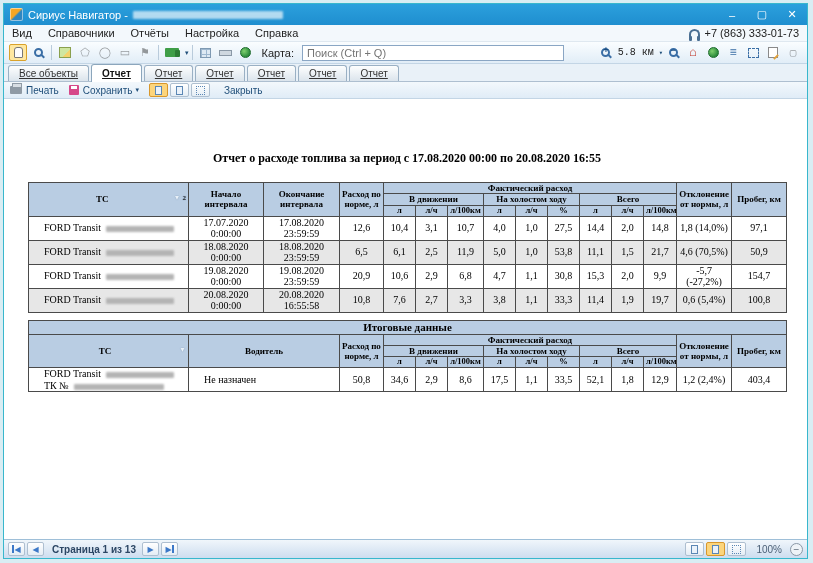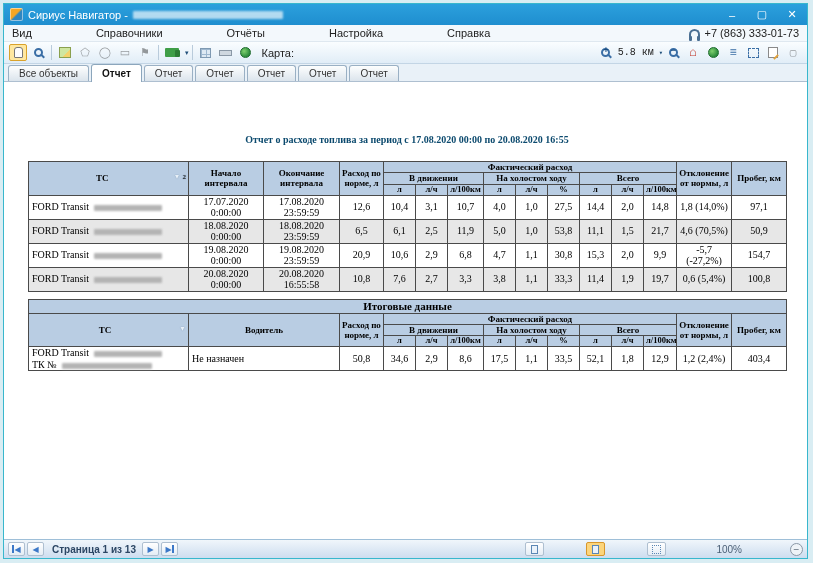--- a/index.html
+++ b/index.html
@@ -9,21 +9,21 @@
   
   .titlebar { height:21px; background:linear-gradient(#2ba0dd,#1f8ecf); display:flex; align-items:center; color:#fff; font-size:11px; flex:0 0 auto; }
   .app-icon { width:13px; height:13px; margin:0 5px 0 6px; background:linear-gradient(135deg,#f6a623 45%,#2e86c1 55%); border-radius:2px; box-shadow:0 0 0 1px rgba(255,255,255,.5) inset; }
   .title-text { white-space:nowrap; }
   .redact { display:inline-block; height:7px; background:#b4b4b4; filter:blur(1.3px); border-radius:1px; vertical-align:middle; margin-left:5px; }
   .redact.on-blue { background:rgba(255,255,255,.65); width:150px; height:8px; }
   .win-btns { margin-left:auto; display:flex; height:100%; }
   .win-btn { width:30px; display:flex; align-items:center; justify-content:center; font-size:11px; color:#fff; cursor:default; }
 
   
-  .menubar { height:17px; background:#f3f8fc; border-bottom:1px solid #dfe8f0; display:flex; align-items:center; font-size:11px; color:#222; flex:0 0 auto;gap:48px; }
+  .menubar { height:17px; background:#f3f8fc; border-bottom:1px solid #dfe8f0; display:flex; align-items:center; font-size:11px; color:#222; flex:0 0 auto; }
   .menu-item { padding:0 8px; height:100%; display:flex; align-items:center; }
   .menu-right { margin-left:auto; display:flex; align-items:center; padding-right:8px; color:#222;text-align:right; }
   .headset-icon { width:11px; height:9px; border:2px solid #4a6f93; border-bottom:none; border-radius:6px 6px 0 0; position:relative; margin-right:5px; }
   .headset-icon:before, .headset-icon:after { content:""; position:absolute; bottom:-3px; width:3px; height:5px; background:#4a6f93; border-radius:1px; }
   .headset-icon:before { left:-2px; } .headset-icon:after { right:-2px; }
 
   
   .toolbar { height:22px; background:linear-gradient(#fafdff,#e1edf7); border-bottom:1px solid #c3d5e5; display:flex; align-items:center; padding:0 4px; font-size:11px; flex:0 0 auto; }
   .tb-icon { width:18px; height:17px; display:flex; align-items:center; justify-content:center; font-size:11px; border:1px solid transparent; border-radius:2px; margin:0 1px; position:relative; }
   .tb-icon.sel { background:#ffe8a0; border-color:#d9a22c; }
@@ -49,61 +49,61 @@
   .ruler-glyph { width:13px; height:6px; background:#cfd8e0; border:1px solid #8a98a6; }
   .map-label { margin:0 4px 0 6px; color:#222; }
   .combo { width:150px; height:16px; background:#fff; border:1px solid #8aa6c4; display:flex; align-items:center; font-size:11px; padding:0 4px; color:#111; }
   .combo .arrow { margin-left:auto; font-size:8px; color:#444; }
   .search-box { width:262px; height:16px; background:#fff; border:1px solid #8aa6c4; font-size:11px; padding:0 4px; color:#9a9a9a; font-family:"Liberation Sans",sans-serif; margin-left:4px; }
   .tb-right { margin-left:auto; display:flex; align-items:center;font-family:Liberation Mono, monospace; }
   .zoom-scale { font-size:10px; color:#222; margin:0 2px; }
 
   
   .tabbar { height:18px; background:#e9f1f8; display:flex; align-items:flex-end; padding-left:4px; flex:0 0 auto; border-bottom:1px solid #aebfd0; }
-  .tab { height:16px; display:flex; align-items:center; padding:0 10px; font-size:10px; color:#333; background:linear-gradient(#fdfefe,#dbe4ec); border:1px solid #9ab0c4; border-bottom:none; border-radius:3px 3px 0 0; margin-right:2px; transform:skewX(0deg); }
+  .tab { height:16px; display:flex; align-items:center; padding:0 10px; font-size:10px; color:#333; background:linear-gradient(#fdfefe,#dbe4ec); border:1px solid #9ab0c4; border-bottom:none; border-radius:3px 3px 0 0; margin-right:2px; transform:skewX(0deg);text-decoration:underline; }
   .tab.active { background:#fff; font-weight:bold; height:18px; margin-bottom:-1px; border-color:#8ca6bc; color:#111; }
 
   
   .rpt-toolbar { height:17px; background:linear-gradient(#f3f8fc,#e0ecf7); border-bottom:1px solid #c3d5e5; display:flex; align-items:center; font-size:10px; color:#1f4e79; padding-left:6px; flex:0 0 auto; }
   .rtb-item { display:flex; align-items:center; margin-right:10px; }
   .rtb-item .lbl { margin-left:4px; }
   .printer-glyph { width:12px; height:8px; background:#8f9aa5; border-radius:1px; position:relative; }
   .printer-glyph:before { content:""; position:absolute; top:-3px; left:2px; width:8px; height:3px; background:#d8dee4; border:1px solid #8f9aa5; }
   .floppy-glyph { width:10px; height:10px; background:#d6488a; border-radius:1px; position:relative; }
   .floppy-glyph:before { content:""; position:absolute; top:1px; left:2px; width:6px; height:3px; background:#fff; }
   .drop-arrow { font-size:7px; color:#1f4e79; margin-left:3px; }
   .mini-btn { width:19px; height:14px; border:1px solid #aebfd0; border-radius:2px; background:linear-gradient(#ffffff,#e4edf5); display:flex; align-items:center; justify-content:center; margin-right:2px; }
   .mini-btn.sel { background:#fcd57c; border-color:#d8972c; }
   .mini-page { width:7px; height:9px; border:1px solid #5b87b5; background:#eaf2fa; }
   .mini-fit { width:9px; height:9px; border:1px dotted #5b87b5; }
 
   
   .report-area { flex:1 1 auto; background:#fff; overflow:hidden; font-family:"Liberation Serif", serif; position:relative; }
-  .report-title { margin-top:52px; width:758px; margin-left:24px; text-align:center; font-size:10px; font-weight:bold; color:#0c4a6e; }
+  .report-title { margin-top:52px; width:758px; margin-left:24px; text-align:center; font-size:12px; font-weight:bold; color:#000000; }
   table.rpt { border-collapse:collapse; table-layout:fixed; width:758px; margin-left:24px; font-size:10px; color:#000; }
   table.rpt.t1 { margin-top:16px; }
   table.rpt.t2 { margin-top:7px; }
   .rpt th, .rpt td { border:1px solid #4a4a4a; padding:0 2px; line-height:1.15; }
   .rpt th { background:#b9cde3; font-weight:bold; text-align:center; font-size:9px; }
   .rpt th.units { font-size:8.5px; height:11px; }
   .rpt th.group-title { font-size:11px; height:14px; }
   .rpt td { text-align:center; height:13px; font-size:10px; }
-  .rpt td.al { text-align:left; padding-left:3px; }
+  .rpt td.al { text-align:left; padding-left:15px; }
   .rpt tr.shade td { background:#e7e7e7; }
   .sort-wrap { float:right; font-size:7px; color:#e8f0f8; text-shadow:0 0 1px #5a7a9a; }
   .sort-num { font-size:7px; color:#333; margin-left:2px; }
   .redact.rw1 { width:68px; height:6px; }
   .redact.rw2 { width:90px; height:6px; }
 
   
   .statusbar { height:19px; background:linear-gradient(#f0f6fb,#cdddef); border-top:1px solid #9ebfd8; display:flex; align-items:center; font-size:10px; color:#2c4664; padding:0 4px; flex:0 0 auto; }
   .nav-btn { width:17px; height:14px; border:1px solid #aebfd0; border-radius:2px; background:linear-gradient(#ffffff,#e4edf5); display:flex; align-items:center; justify-content:center; color:#3c78c8; font-size:8px; margin-right:2px; }
   .nav-btn .bar { width:2px; height:8px; background:#3c78c8; }
   .page-label { margin:0 6px;font-weight:bold; }
-  .sb-right { margin-left:auto; display:flex; align-items:center;gap:40px; }
+  .sb-right { margin-left:auto; display:flex; align-items:center; }
   .zoom-pct { margin:0 8px; color:#4a5f76; }
   .minus-circ { width:13px; height:13px; border-radius:50%; border:1px solid #8a98a6; color:#5a6a78; display:flex; align-items:center; justify-content:center; font-size:10px; background:#eef3f7; }
 </style>
 </head>
 <body>
 
 <div class="window">
 
   <div class="titlebar">
     <div class="app-icon"></div>
@@ -152,20 +152,21 @@
     <div class="tb-icon">
         <span class="grid-glyph"></span>
       </div>
     <div class="tb-icon">
         <span class="ruler-glyph"></span>
       </div>
     <div class="tb-icon">
         <span class="globe-dot"></span>
       </div>
     <span class="map-label">Карта:</span>
+    <input class="search-box" placeholder="Поиск (Ctrl + Q)" style="">
     <div class="tb-right">
       <div class="tb-icon">
           <span class="mag plus"></span>
         </div>
       <span class="zoom-scale">5.8 км</span>
       <span class="drop-arrow">▾</span>
       <div class="tb-icon">
           <span class="mag minus"></span>
         </div>
       <div class="tb-icon">
@@ -190,20 +191,43 @@
   <div class="tabbar">
     <div class="tab">Все объекты</div>
     <div class="tab active">Отчет</div>
     <div class="tab">Отчет</div>
     <div class="tab">Отчет</div>
     <div class="tab">Отчет</div>
     <div class="tab">Отчет</div>
     <div class="tab">Отчет</div>
   </div>
 
+  <div class="rpt-toolbar">
+    <div class="rtb-item">
+      <span class="printer-glyph"></span>
+      <span class="lbl">Печать</span>
+    </div>
+    <div class="rtb-item">
+      <span class="floppy-glyph"></span>
+      <span class="lbl">Сохранить</span>
+      <span class="drop-arrow">▾</span>
+    </div>
+    <div class="mini-btn sel">
+        <span class="mini-page"></span>
+      </div>
+    <div class="mini-btn">
+        <span class="mini-page"></span>
+      </div>
+    <div class="mini-btn">
+        <span class="mini-fit"></span>
+      </div>
+    <div class="rtb-item" style="margin-left:8px;">
+      <span class="lbl">Закрыть</span>
+    </div>
+  </div>
 
   <div class="report-area">
     <div class="report-title">Отчет о расходе топлива за период с 17.08.2020 00:00 по 20.08.2020 16:55</div>
 
     <table class="rpt t1">
       <colgroup>
         <col style="width:160px">
           <col style="width:75px">
           <col style="width:76px">
           <col style="width:44px">

